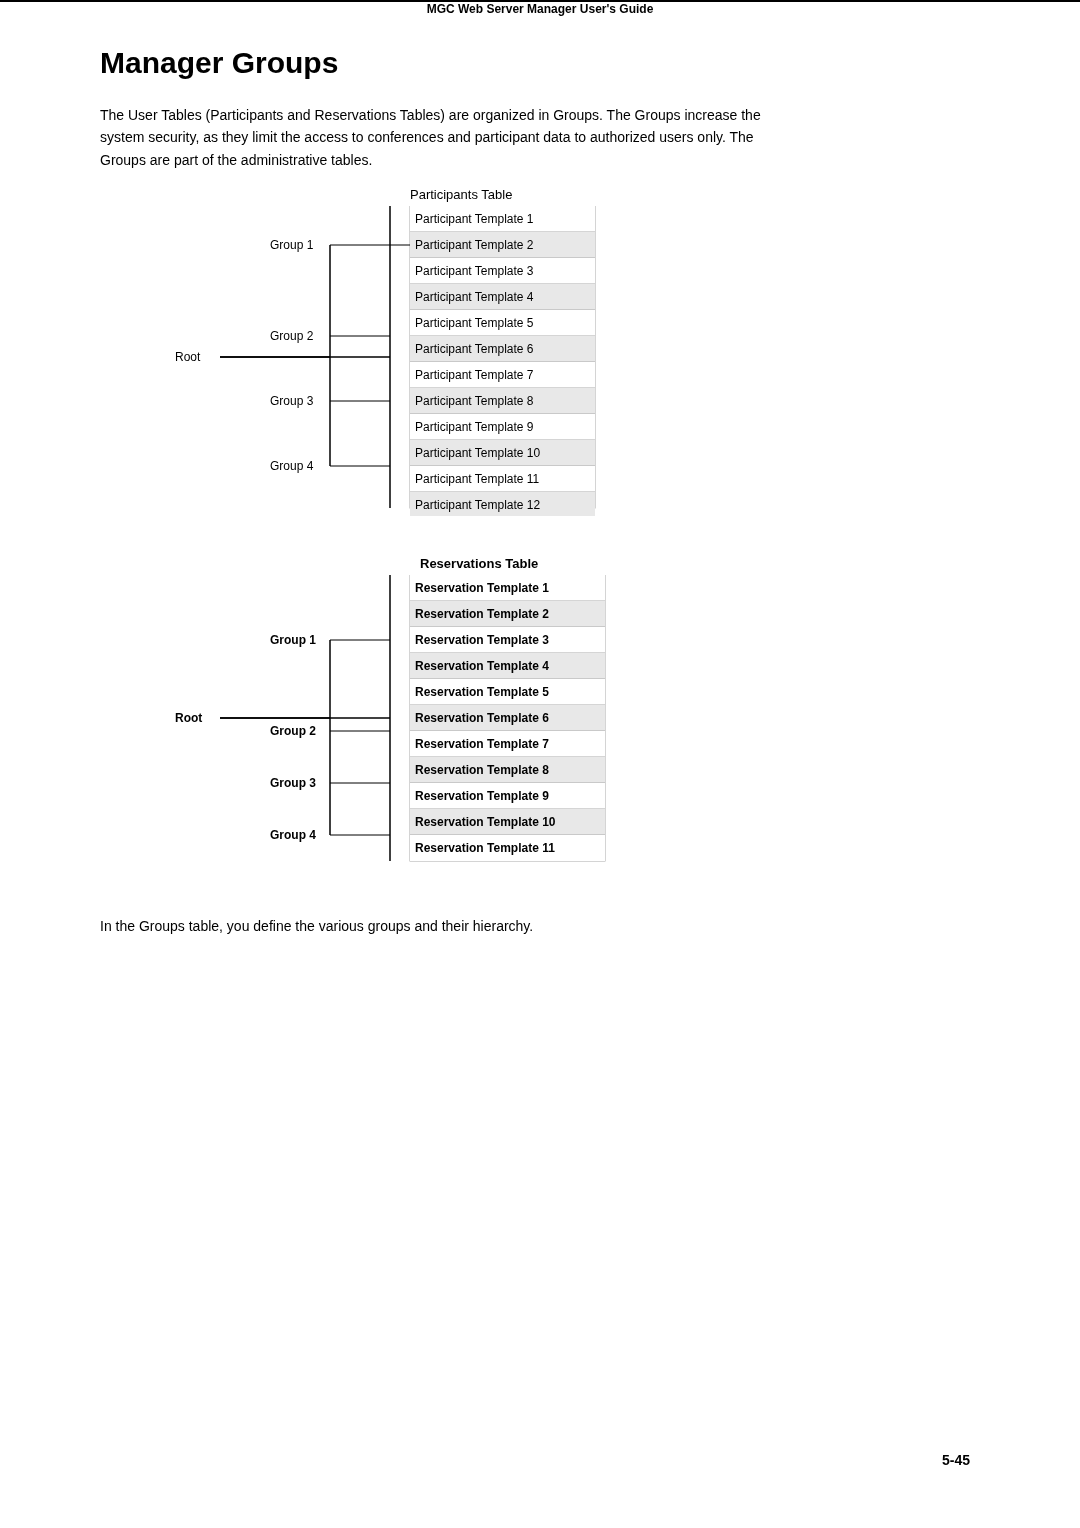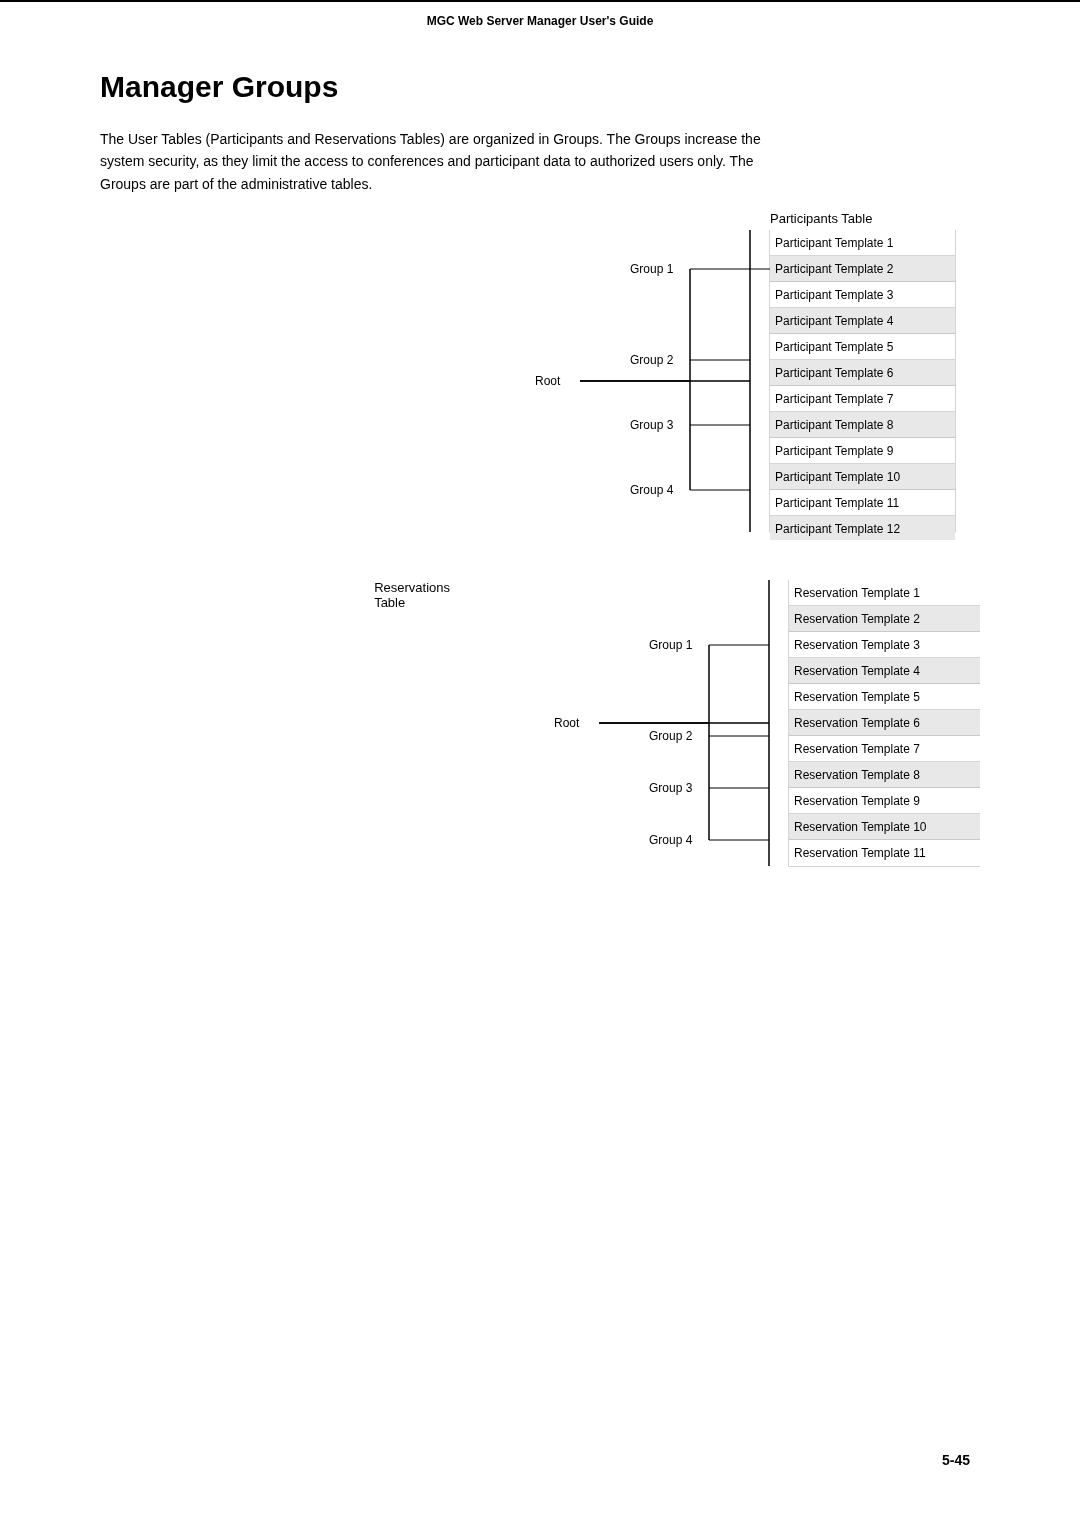--- a/index.html
+++ b/index.html
@@ -8,21 +8,21 @@
       font-family: Arial, Helvetica, sans-serif;
       font-size: 14px;
       color: #000;
       width: 1080px;
       min-height: 1528px;
       position: relative;
     }
 
     .page-header {
       border-top: 2px solid #000;
-      padding: 12px 80px;
+      padding: 0 80px;
       display: flex;
       justify-content: center;
       margin-bottom: 10px;
     }
 
     .page-header-title {
       font-size: 12px;
       font-weight: bold;
     }
 
@@ -40,21 +40,21 @@
       font-size: 14px;
       line-height: 1.6;
       margin-bottom: 16px;
       max-width: 680px;
     }
 
     
     .diagram-svg-container {
       display: flex;
       flex-direction: column;
-      align-items: flex-end;
+      align-items: flex-start;
       margin-bottom: 40px;
     }
 
     .footer-text {
       font-size: 14px;
       line-height: 1.6;
       margin-top: 20px;
       max-width: 680px;
     }
 
@@ -155,21 +155,21 @@
         <text x="170" y="264" font-size="12" font-family="Arial">Group 4</text>
 
         <line x1="230" y1="39" x2="230" y2="260" stroke="#000" stroke-width="1.5"></line>
 
         <line x1="120" y1="151" x2="230" y2="151" stroke="#000" stroke-width="1.5"></line>
       </svg>
     </div>
   </div>
 
   <div class="diagram-svg-container">
-    <div style="display:flex; flex-direction:row; align-items:flex-start;">
+    <div style="display:flex; flex-direction:column; align-items:flex-start;font-weight:bold;">
       <div style="margin-left:320px; font-size:13px; margin-bottom:4px;">Reservations Table</div>
       <svg width="530" height="300">
 
         <rect x="310" y="0" width="195" height="286" fill="white" stroke="#aaa" stroke-width="1"></rect>
 
         <rect x="310" y="0" width="195" height="26" fill="white"></rect>
         <text x="315" y="17" font-size="12" font-family="Arial">Reservation Template 1</text>
         <line x1="310" y1="26" x2="505" y2="26" stroke="#aaa" stroke-width="1"></line>
 
         <rect x="310" y="26" width="195" height="26" fill="#e8e8e8"></rect>
@@ -228,16 +228,17 @@
         <line x1="230" y1="260" x2="290" y2="260" stroke="#000" stroke-width="1"></line>
         <text x="170" y="264" font-size="12" font-family="Arial">Group 4</text>
 
         <line x1="230" y1="65" x2="230" y2="260" stroke="#000" stroke-width="1.5"></line>
 
         <line x1="120" y1="143" x2="230" y2="143" stroke="#000" stroke-width="1.5"></line>
       </svg>
     </div>
   </div>
 
+  <div class="footer-text">In the Groups table, you define the various groups and their hierarchy.</div>
 
 </div>
 
 <div class="page-number">5-45</div>
 
 </body></html>

